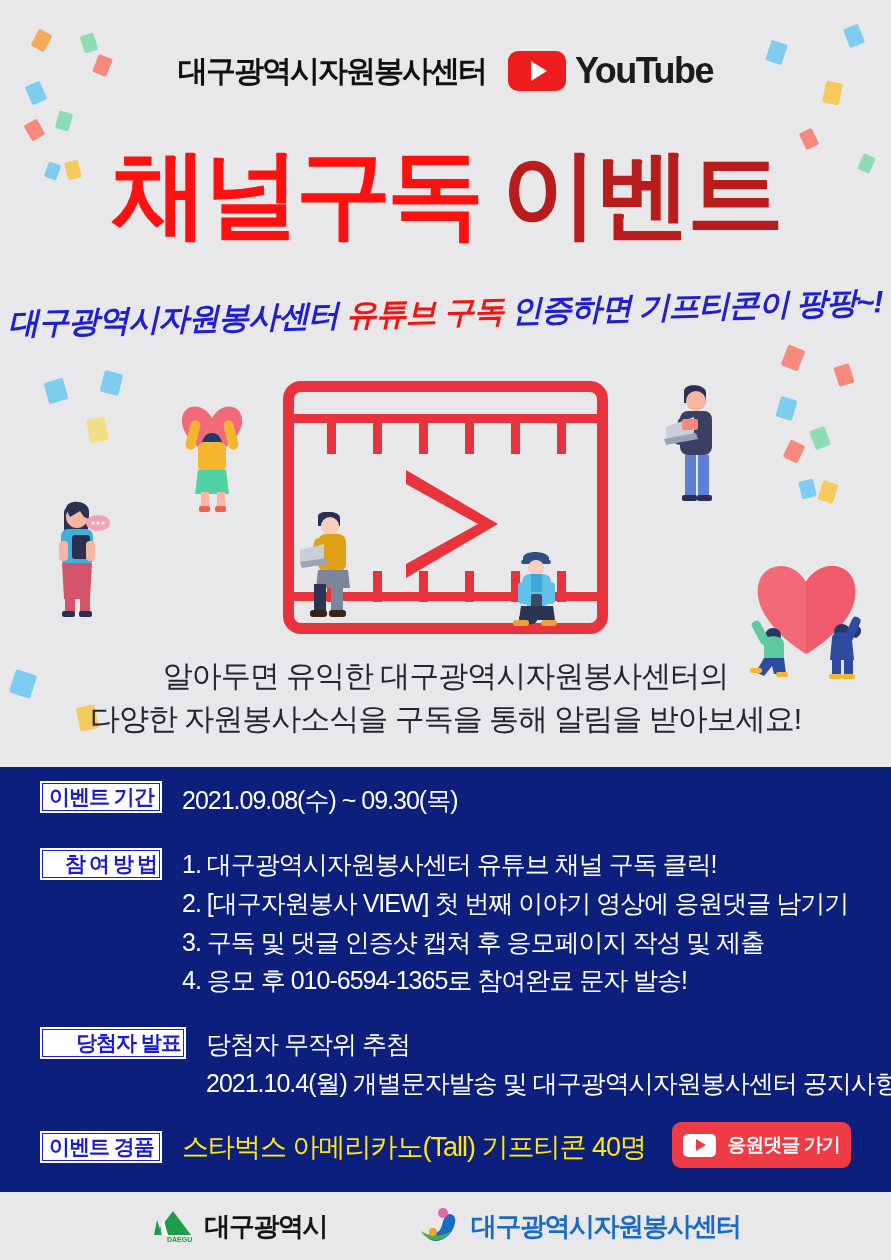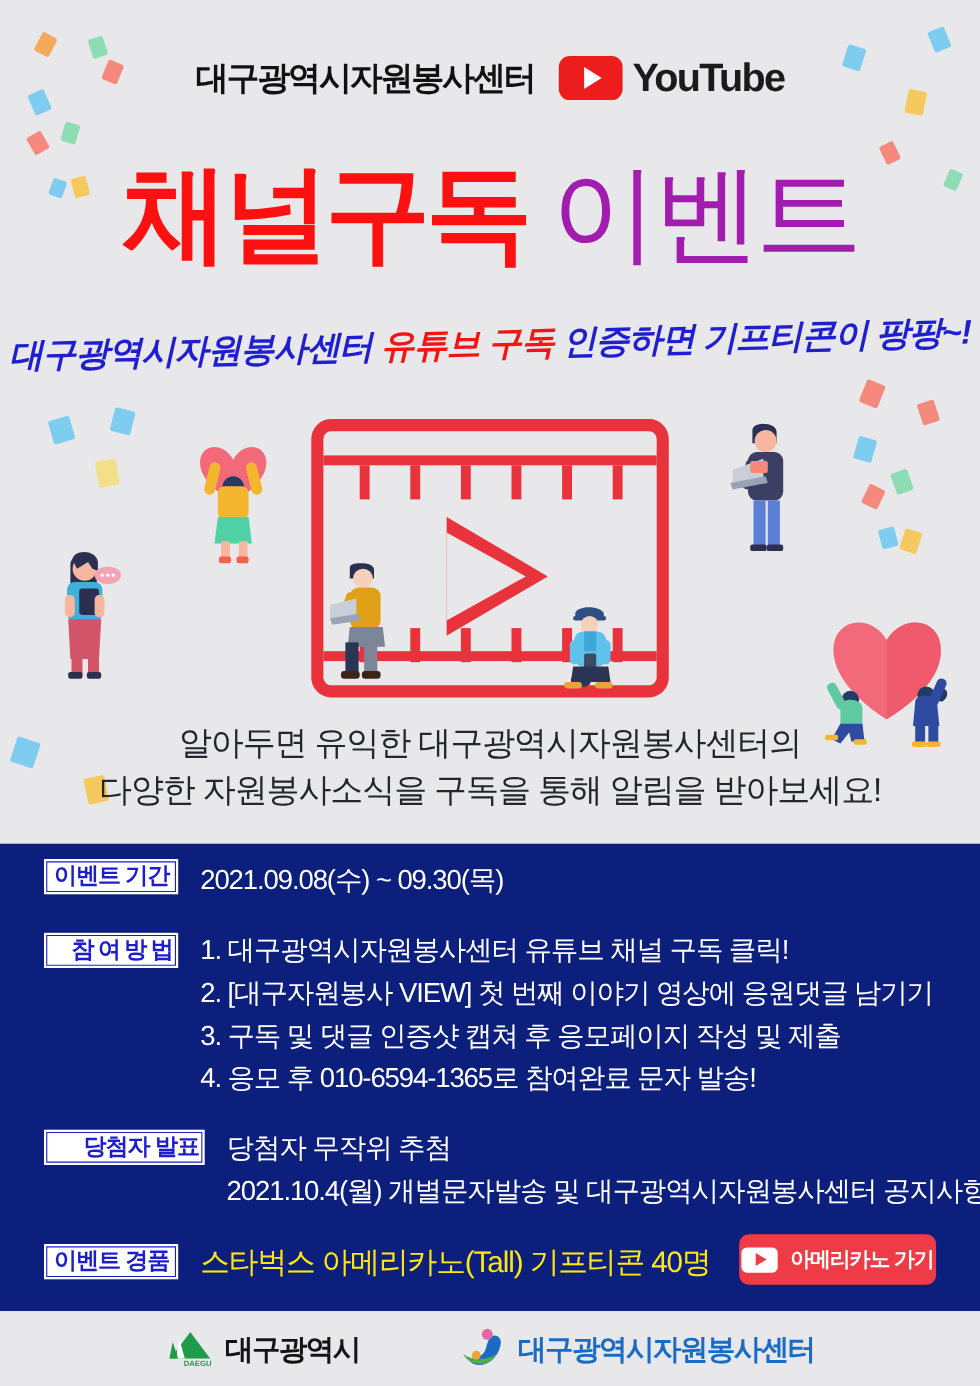--- a/index.html
+++ b/index.html
@@ -47,21 +47,21 @@
   .yt-word { font-size:36px; font-weight:bold; color:#1b1b1b; letter-spacing:-1.5px; }
 
   .main-title {
     position:absolute; top:130px; left:0; width:891px;
     text-align:center; white-space:nowrap;
   }
   .main-title .red {
     font-size:97px; font-weight:bold; color:#fc1111; letter-spacing:-5px;
   }
   .main-title .blue {
-    font-size:97px; font-weight:normal; color:#a21caf; letter-spacing:-4px;
+    font-size:97px; font-weight:bold; color:#b91c1c; letter-spacing:-4px;
     margin-left:22px;
   }
 
   .subtitle {
     position:absolute; top:292px; left:0; width:891px; text-align:center;
     font-size:31px; font-weight:bold; font-style:italic;
     letter-spacing:-1px; white-space:nowrap;
     transform:rotate(-1.4deg);
   }
   .subtitle .s-blue { color:#1f1fd0; }
@@ -356,21 +356,21 @@
     <div class="tag" style="width:122px;">이벤트 경품</div>
     <div class="vals" style="margin-left:20px;margin-top:-4px;">
       <div class="yellow">스타벅스 아메리카노(Tall) 기프티콘 40명</div>
     </div>
   </div>
 
   <div class="sub-btn">
     <div class="mini-yt">
         <div class="mini-tri"></div>
       </div>
-    <div class="sub-label">아메리카노 가기</div>
+    <div class="sub-label">응원댓글 가기</div>
   </div>
 
   <div class="footer">
     <div class="logo-unit">
       <svg width="44" height="34" viewBox="0 0 44 34">
         <path d="M22 2 L40 26 L4 26Z" fill="#1f9c4a"></path>
         <path d="M12 8 L17 26 L9 26Z" fill="#ffffff"></path>
         <path d="M6 11 L11 26 L3 26Z" fill="#1f9c4a"></path>
         <text x="16" y="33" font-size="7" font-family="Liberation Sans, sans-serif" font-weight="bold" fill="#1f9c4a">DAEGU</text>
       </svg>

